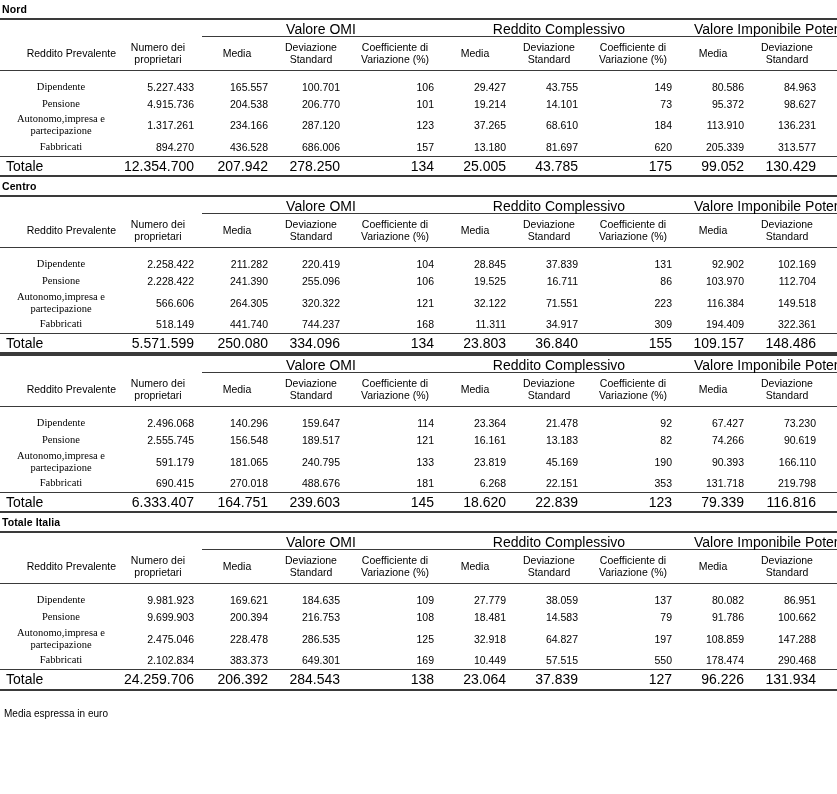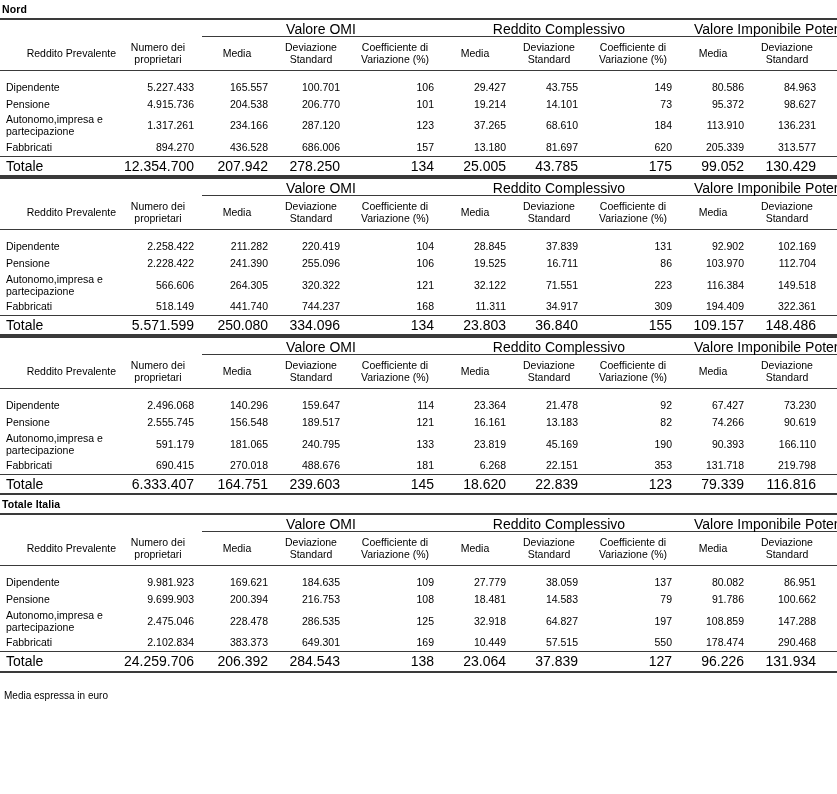--- a/index.html
+++ b/index.html
@@ -100,22 +100,23 @@
     line-height: 0;
   }
 
   tr.datarow > td {
     font-size: 10.5px;
     line-height: 12px;
     padding: 2.6px 0 2.6px 0;
     vertical-align: middle;
   }
   tr.datarow > td.lbl {
-    text-align: left;
+    text-align: center;
     padding-left: 6px;
+    font-family: Liberation Serif, serif;
   }
   tr.datarow > td.val {
     text-align: right;
   }
   td.val.pad-num  { padding-right: 8px; }
   td.val.pad-med  { padding-right: 4px; }
   td.val.pad-dev  { padding-right: 10px; }
   td.val.pad-coe  { padding-right: 6px; }
 
   
@@ -278,20 +279,21 @@
               <td class="val pad-dev">43.785</td>
               <td class="val pad-coe">175</td>
               <td class="val pad-med">99.052</td>
               <td class="val pad-dev">130.429</td>
               <td class="val pad-coe">131,68</td>
             </tr>
           </tbody>
         </table>
       </div>
       <div class="section">
+        <div class="section-title">Centro</div>
         <table class="stat">
           <colgroup>
             <col class="c-label">
             <col class="c-num">
             <col class="c-media">
             <col class="c-dev">
             <col class="c-coef">
             <col class="c-media">
             <col class="c-dev">
             <col class="c-coef">

